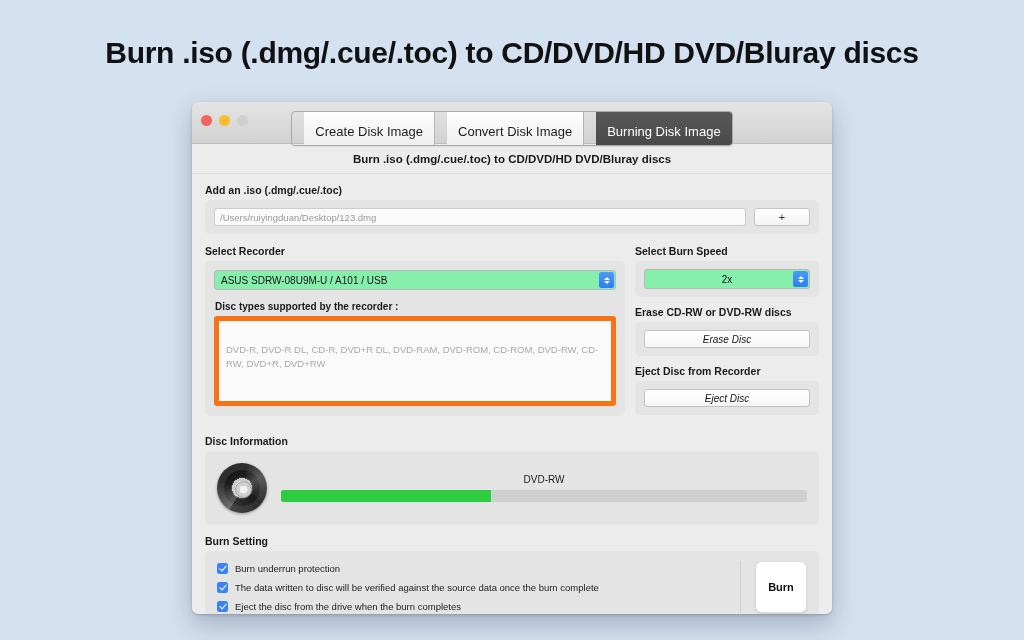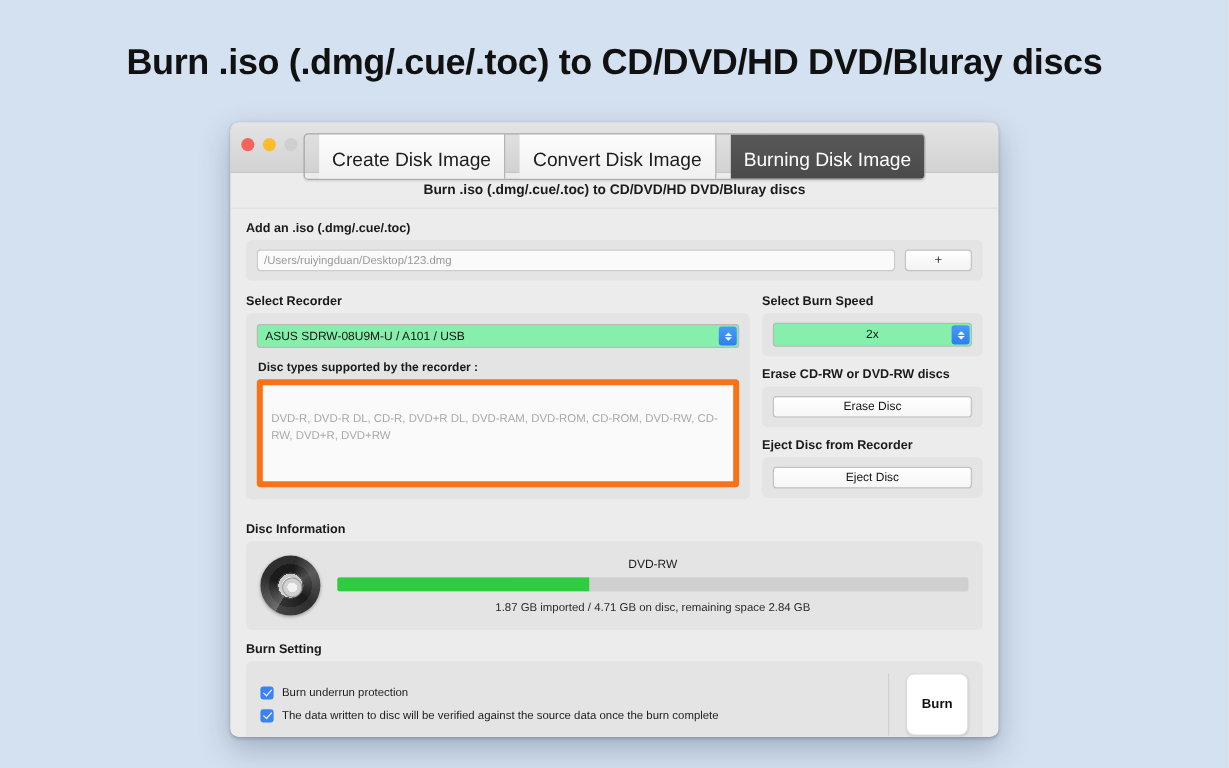--- a/index.html
+++ b/index.html
@@ -68,21 +68,21 @@
     justify-content: center;
   }
   .tabs {
     display: flex;
     border: 1px solid #a8a8a8;
     border-radius: 4px;
     overflow: hidden;
     box-shadow: 0 1px 1px rgba(0,0,0,0.07);
   }
   .tab {
-    font-size: 16px;
+    font-size: 13px;
     color: #1d1d1d;
     padding: 13px 11px 6px;
     background: linear-gradient(to bottom, #fdfdfd, #f0f0f0);
     border-right: 1px solid #b4b4b4;
     white-space: nowrap;
     line-height: 1.1;
     margin-left: 12px;
   }
   .tab:last-child { border-right: none; }
   .tab.active {
@@ -209,20 +209,21 @@
   .plain-btn {
     height: 18px;
     background: linear-gradient(to bottom, #ffffff, #f6f6f6);
     border: 1px solid #c2c2c2;
     border-radius: 3px;
     font-size: 10px;
     color: #151515;
     display: flex;
     align-items: center;
     justify-content: center;
+    font-style: italic;
   }
 
   
   .disc-sec { margin-top: 11px; }
   .disc-panel {
     padding: 10px 12px;
     display: flex;
     align-items: center;
     gap: 14px;
     height: 74px;
@@ -406,37 +407,40 @@
 
     <div class="disc-sec">
       <div class="sec-label">Disc Information</div>
       <div class="panel disc-panel">
         <div class="disc-icon"></div>
         <div class="disc-info">
           <div class="disc-type">DVD-RW</div>
           <div class="track">
             <div class="fill" id="disc-fill" style="width: 40%;"></div>
           </div>
-          <div class="disc-stats">1.87 GB imported / 4.71 GB on disc, remaining space 2.84 GB</div>
         </div>
       </div>
     </div>
 
     <div class="burn-sec">
       <div class="sec-label">Burn Setting</div>
       <div class="panel burn-panel">
         <div class="checks">
           <div class="check-row">
             <span class="checkbox"></span>
             <span class="check-label">Burn underrun protection</span>
           </div>
           <div class="check-row">
             <span class="checkbox"></span>
             <span class="check-label">The data written to disc will be verified against the source data once the burn complete</span>
           </div>
+          <div class="check-row">
+            <span class="checkbox"></span>
+            <span class="check-label">Eject the disc from the drive when the burn completes</span>
+          </div>
         </div>
         <div class="divider"></div>
         <div class="burn-btn">Burn</div>
       </div>
     </div>
 
   </div>
 </div>
 
 </body></html>

